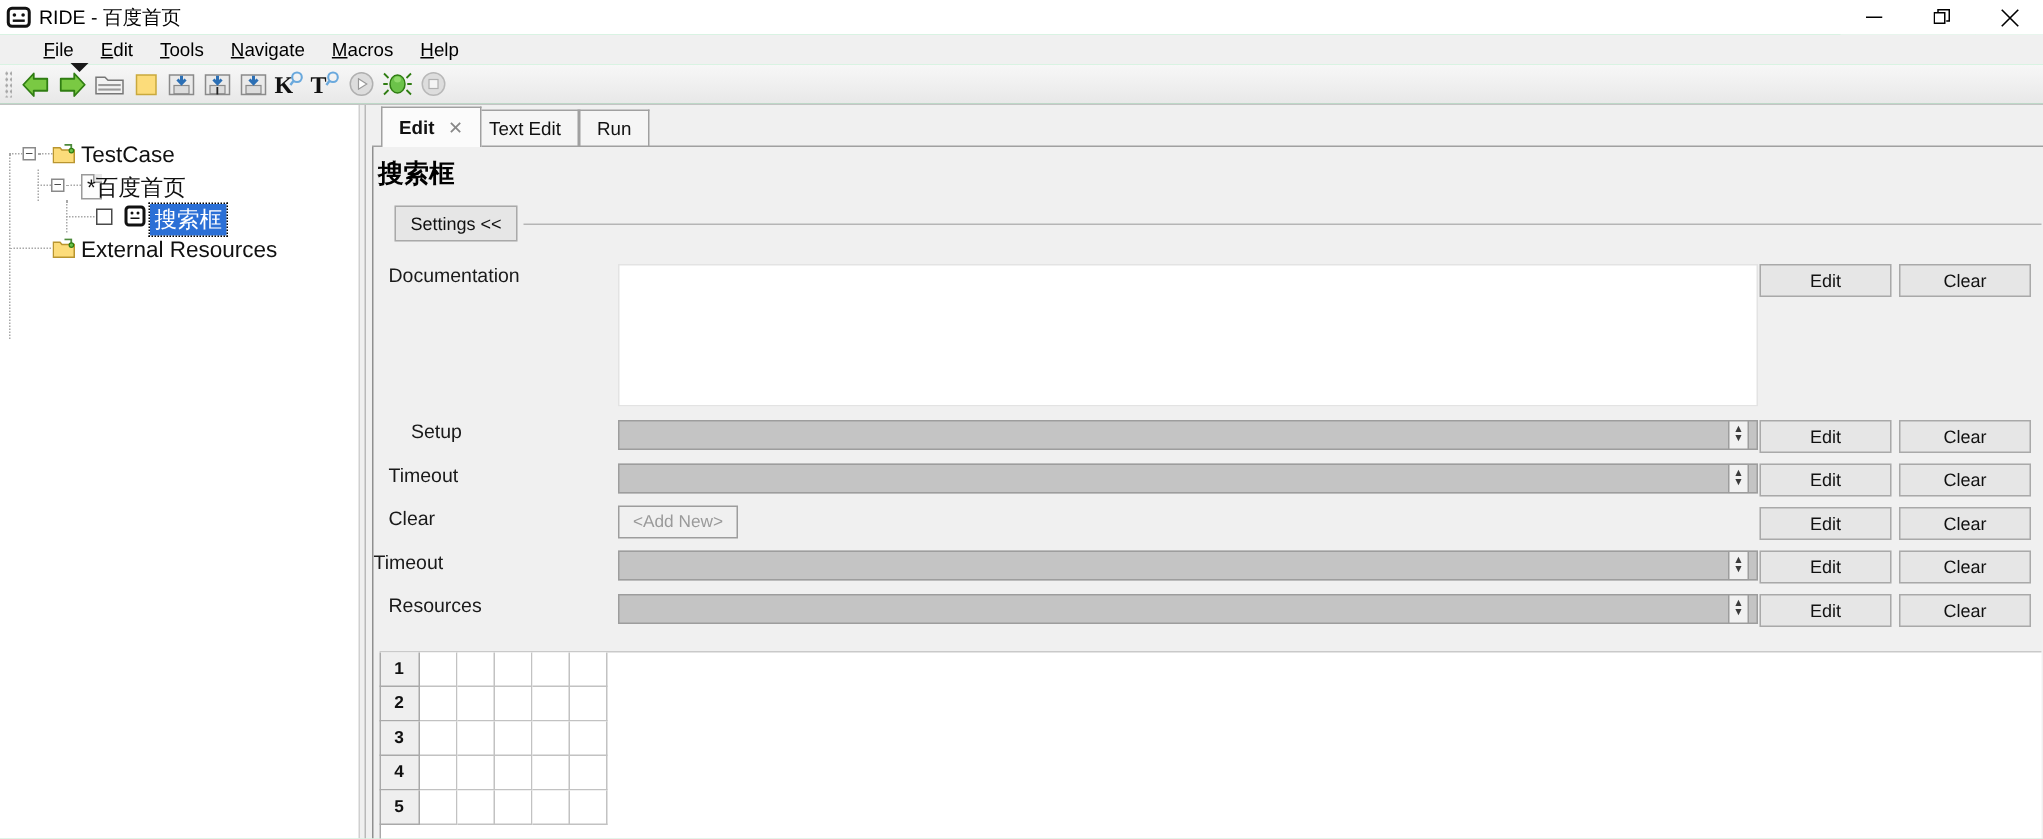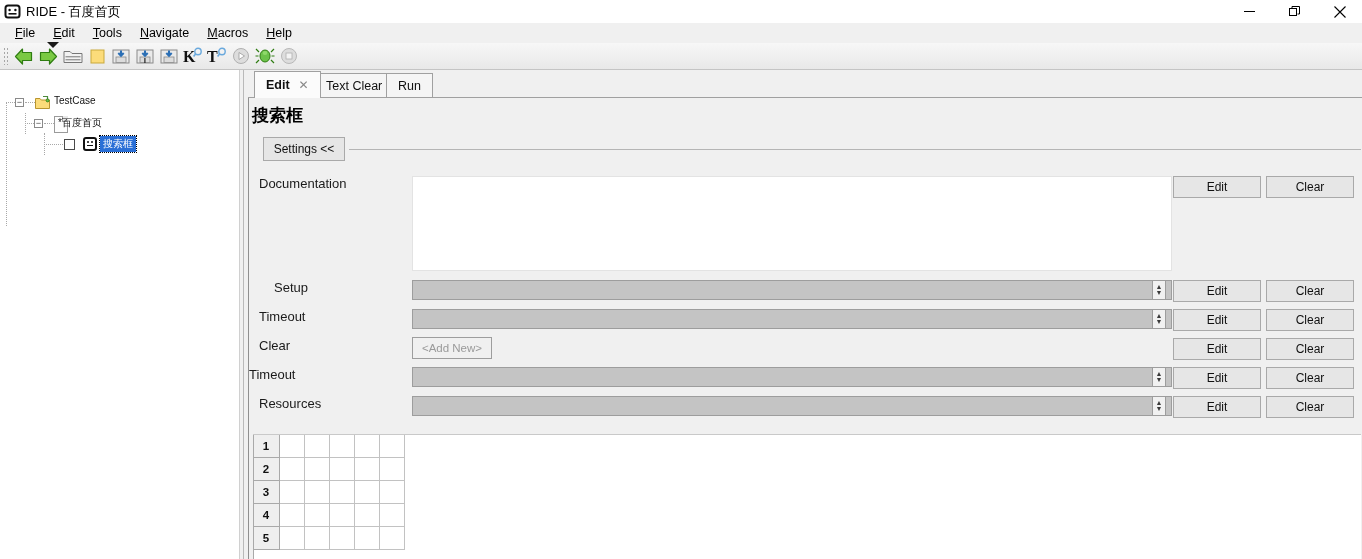--- a/index.html
+++ b/index.html
@@ -15,21 +15,21 @@
   
   .titlebar{position:absolute;left:0;top:0;width:1362px;height:23px;background:#ffffff;}
   .title-icon{position:absolute;left:4px;top:3px;width:17px;height:17px;}
   .title-text{position:absolute;left:26px;top:3px;font-size:13px;color:#000;white-space:nowrap;}
   .win-btns{position:absolute;right:0;top:0;height:23px;display:flex;}
   .win-btn{width:45px;height:23px;display:flex;align-items:center;justify-content:center;
            font-size:13px;color:#000;background:#ffffff;}
 
   
   .menubar{position:absolute;left:0;top:23px;width:1362px;height:20px;background:#f0f0f0;
-           display:flex;align-items:center;padding-left:6px;box-sizing:border-box;}
+           display:flex;align-items:center;padding-left:20px;box-sizing:border-box;}
   .menu-item{padding:2px 9px;font-size:12.5px;color:#000;white-space:nowrap;}
   .menu-item u{text-decoration:underline;}
 
   
   .toolbar{position:absolute;left:0;top:43px;width:1362px;height:26px;
            background:linear-gradient(180deg,#f7f7f7 0%,#efefef 55%,#e8e8e8 100%);
            border-bottom:1px solid #c4c4c4;}
   .tb-grip{position:absolute;left:3px;top:4px;width:5px;height:18px;
            background-image:radial-gradient(#9a9a9a 40%, transparent 41%);
            background-size:3px 4px;opacity:.85;}
@@ -47,21 +47,21 @@
                  font-family:"Liberation Mono","DejaVu Sans Mono",monospace;
                  font-size:11px;color:#111;padding:2px 0 0 6px;box-sizing:border-box;
                  letter-spacing:.3px;}
   .tree{position:absolute;left:0;top:22px;width:240px;}
   .tnode{position:relative;height:21px;display:flex;align-items:center;white-space:nowrap;}
   .expander{position:absolute;width:9px;height:9px;border:1px solid #8a8a8a;background:#fff;
             display:flex;align-items:center;justify-content:center;font-size:9px;
             line-height:7px;color:#444;box-sizing:border-box;}
   .dotline{position:absolute;border-top:1px dotted #a8a8a8;height:0;}
   .dotvert{position:absolute;border-left:1px dotted #a8a8a8;width:0;}
-  .tlabel{font-size:10px;color:#111;}
+  .tlabel{font-size:15px;color:#111;}
   .tlabel.sel{background:#2a6fd6;color:#fff;padding:1px 3px;outline:1px dotted #000;}
   .folder-ico{width:15px;height:13px;position:relative;}
   .file-ico{width:12px;height:15px;background:#fdfdfd;border:1px solid #9a9a9a;position:relative;}
   .file-ico:after{content:"";position:absolute;right:-1px;top:-1px;width:5px;height:5px;
                   background:#e9e9e9;border-left:1px solid #9a9a9a;border-bottom:1px solid #9a9a9a;}
   .chk{width:11px;height:11px;border:1px solid #4a4a4a;background:#fff;box-sizing:border-box;}
   .robot{width:14px;height:14px;border:2px solid #111;border-radius:3px;background:#fff;
          position:relative;box-sizing:border-box;}
   .robot .eye{position:absolute;top:2px;width:2px;height:2px;background:#111;border-radius:50%;}
   .robot .mouth{position:absolute;left:2px;bottom:3px;width:6px;height:1.5px;background:#111;}
@@ -273,33 +273,44 @@
         <div class="dotline" style="left:44px;top:10px;width:19px"></div>
         <div class="chk" style="position:absolute;left:64px;top:5px"></div>
         <div class="robot" style="position:absolute;left:83px;top:3px">
           <span class="eye" style="left:2px"></span>
             <span class="eye" style="right:2px"></span>
           <span class="mouth"></span>
         </div>
         <div class="tlabel sel" style="position:absolute;left:100px;top:2px">搜索框</div>
       </div>
 
+      <div class="tnode">
+        <div class="dotline" style="left:6px;top:10px;width:28px"></div>
+        <div class="folder-ico" style="position:absolute;left:35px;top:4px">
+          <svg width="15" height="13" viewBox="0 0 15 13">
+            <path d="M0.5 2.5 H5 L6.3 4 H14.5 V12.5 H0.5 Z" fill="#fcdc7a" stroke="#b9952f" stroke-width="1"></path>
+            <path d="M8 0.5 L12.5 0.5 L12.5 4" fill="none" stroke="#4d8a3c" stroke-width="1.2"></path>
+            <circle cx="12.6" cy="4.4" r="1.5" fill="#6cc24a" stroke="#2f7d12" stroke-width=".8"></circle>
+          </svg>
+        </div>
+        <div class="tlabel" style="position:absolute;left:54px;top:3px">External Resources</div>
+      </div>
 
     </div>
   </div>
 
   <div class="splitter"></div>
 
   <div class="tabstrip">
     <div class="tab active" style="left:6px">
       <span>Edit</span>
       <span class="x">✕</span>
     </div>
     <div class="tab" style="left:66px">
-      <span>Text Clear</span>
+      <span>Text Edit</span>
     </div>
     <div class="tab" style="left:138px">
       <span>Run</span>
     </div>
   </div>
 
   <div class="editor">
 
     <div class="tc-title">搜索框</div>
 

